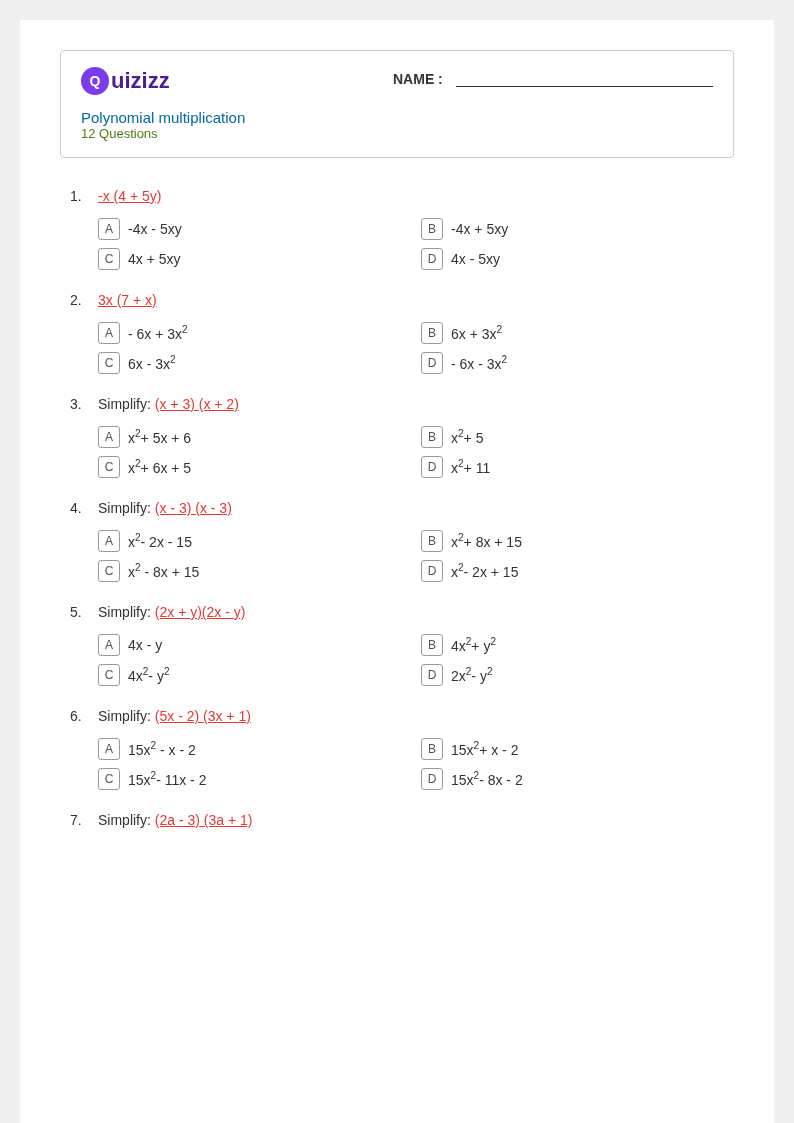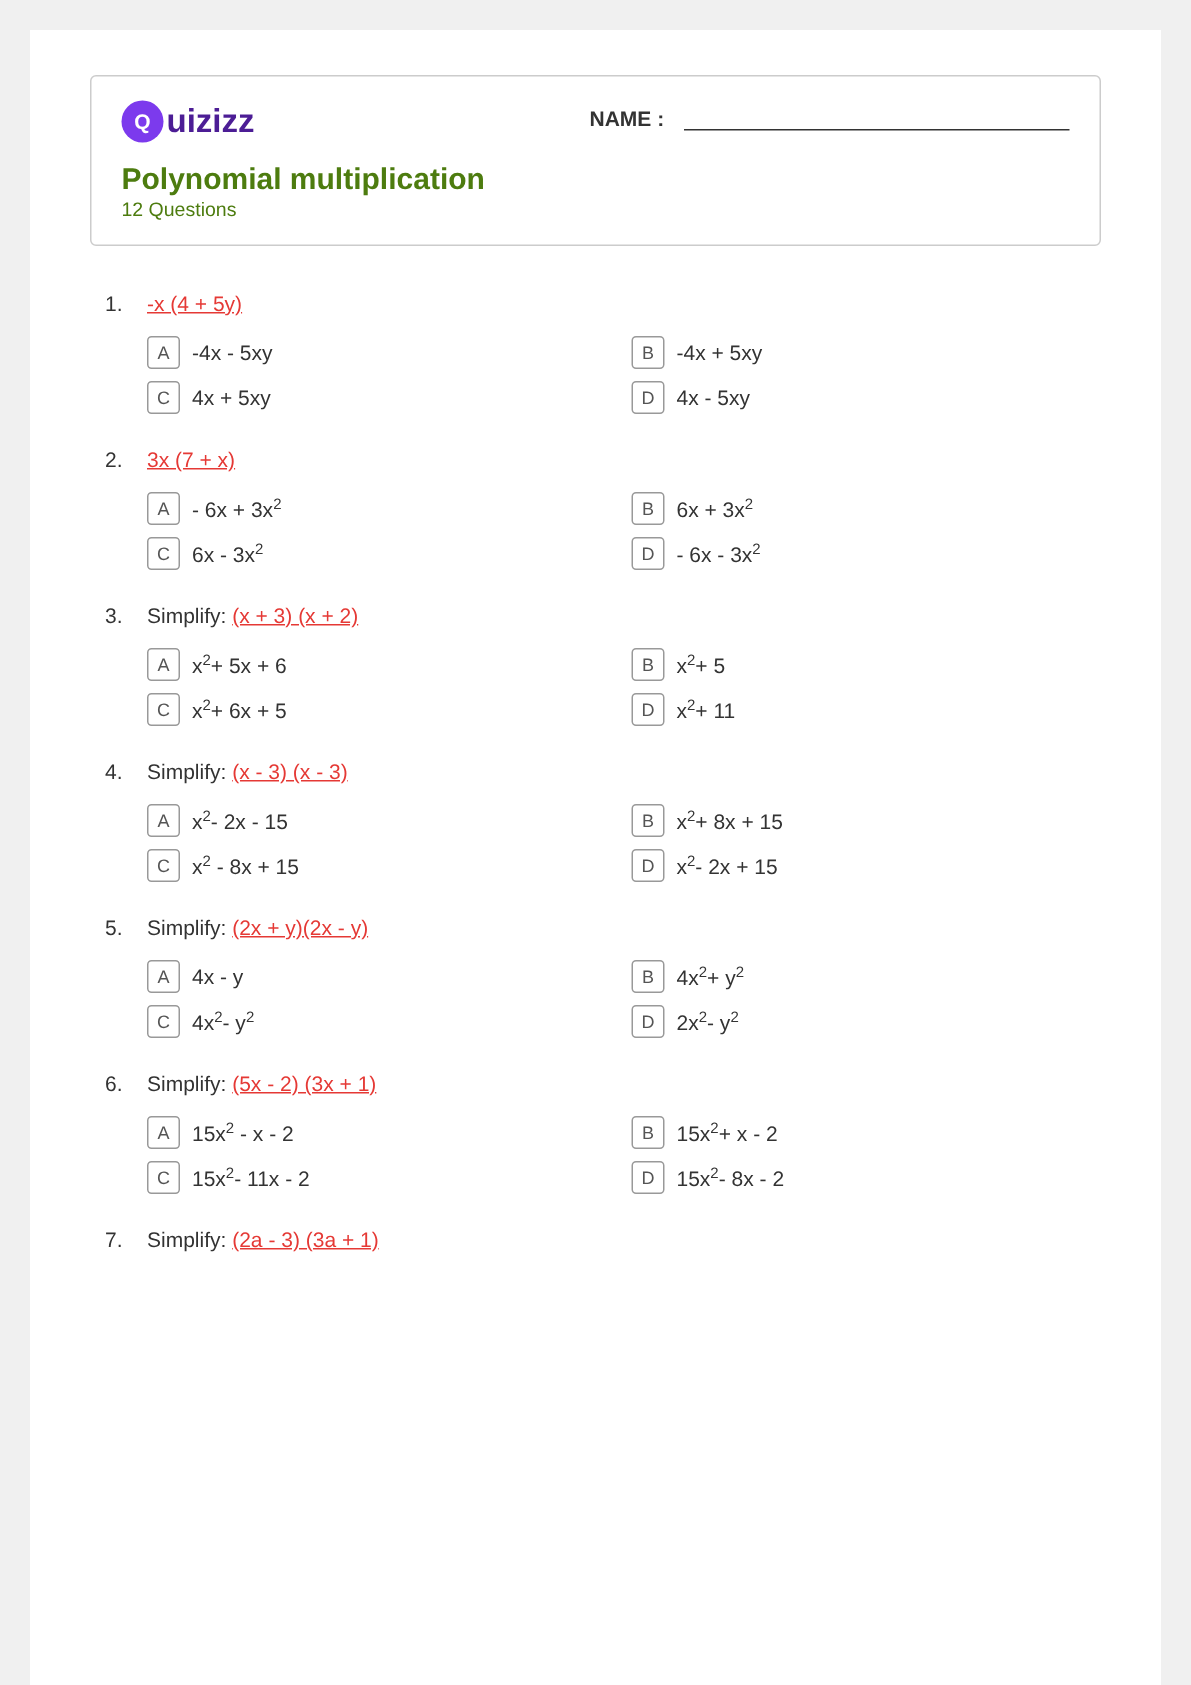--- a/index.html
+++ b/index.html
@@ -43,23 +43,23 @@
       border-radius: 50%;
       display: inline-flex;
       align-items: center;
       justify-content: center;
       color: white;
       font-weight: bold;
       font-size: 14px;
       margin-right: 2px;
     }
     .worksheet-title {
-      font-size: 20px;
-      font-weight: bold;
-      color: #4d7c0f;
+      font-size: 15px;
+      font-weight: normal;
+      color: #0369a1;
     }
     .worksheet-subtitle {
       font-size: 13px;
       color: #4d7c0f;
     }
     .header-right {
       display: flex;
       flex-direction: column;
       gap: 8px;
       min-width: 320px;

